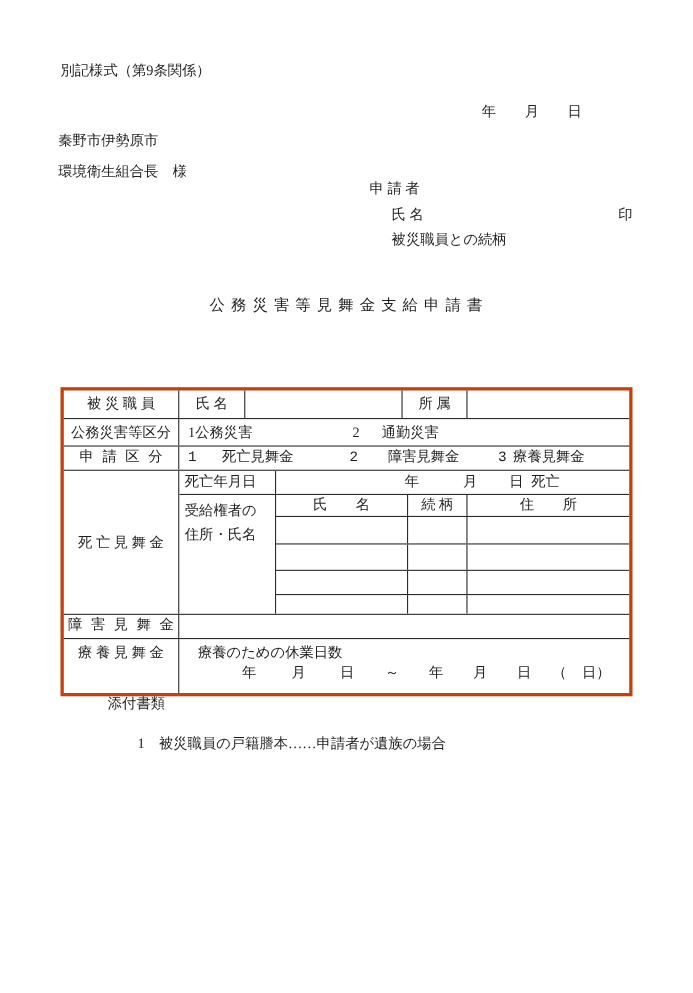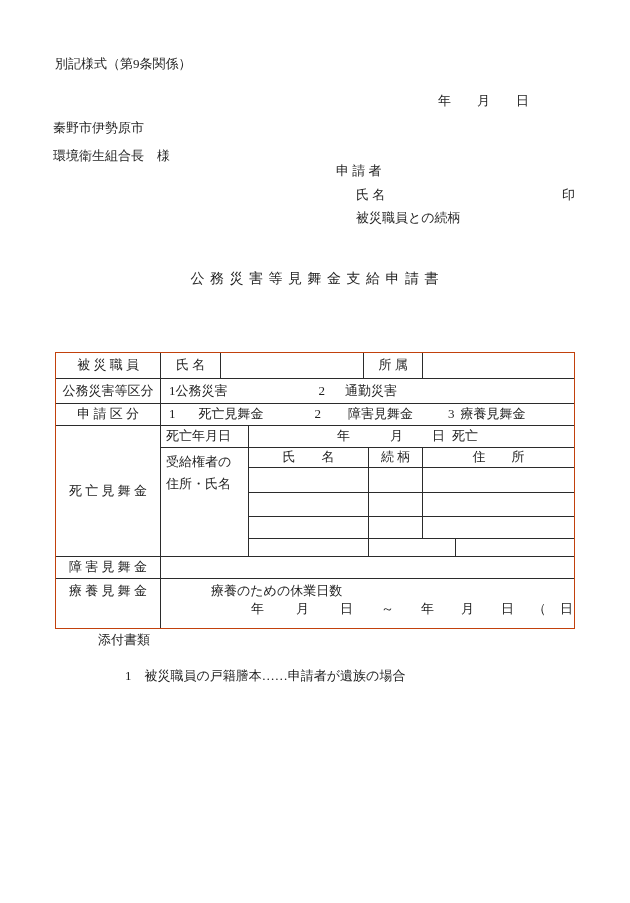--- a/index.html
+++ b/index.html
@@ -26,32 +26,32 @@
   .app-name    { left:356px; top:187px; }
   .seal        { left:562px; top:187px; }
   .app-rel     { left:356px; top:210px; }
   .doc-title   { left:0; top:270px; width:630px; text-align:center; font-size:14px; letter-spacing:1px; }
   .intro       { left:55px;  top:311px; }
 
   
   .tbl {
     position:absolute; left:55px; top:352px;
     width:520px; box-sizing:border-box;
-    border:1px solid #c2410c;
+    border:3px solid #c2410c;
   }
   .tr { display:flex; box-sizing:border-box; border-bottom:1px solid #2b2b2b; }
-  .tr.last { border-bottom:none;gap:33px; }
+  .tr.last { border-bottom:none; }
   .c  { box-sizing:border-box; border-right:1px solid #2b2b2b;
         display:flex; align-items:center; overflow:hidden; white-space:nowrap; }
   .c.end { border-right:none; }
   .cc { justify-content:center; }
 
   .labelcol { width:105px; justify-content:center; }
-  .h26 { height:26px; } .h25 { height:25px; } .h23 { height:23px; }
-  .h22 { height:22px; } .h20 { height:20px; } .h17 { height:17px; }
+  .h26 { height:26px; } .h25 { height:25px; } .h23 { height:23px;gap:29px; }
+  .h22 { height:22px;font-family:Liberation Mono, monospace; } .h20 { height:20px; } .h17 { height:17px; }
   .h24 { height:24px; } .h49 { height:49px; } .h131 { height:131px; }
   .h108 { height:108px; }
 
   
   .w60 { width:60px; justify-content:center; }
   .w143 { width:143px; }
   .w59 { width:59px; justify-content:center; }
   .flexfill { flex:1; }
 
   

